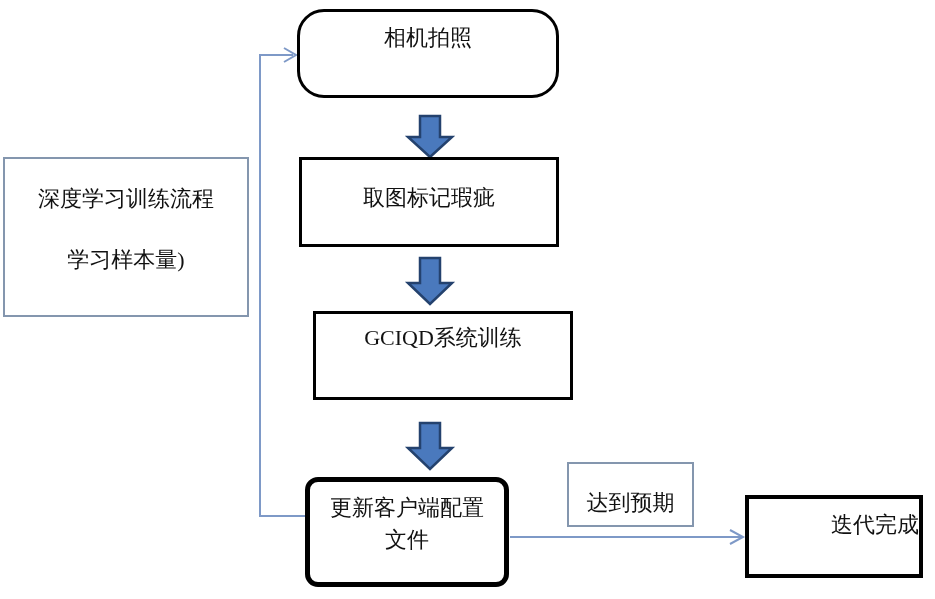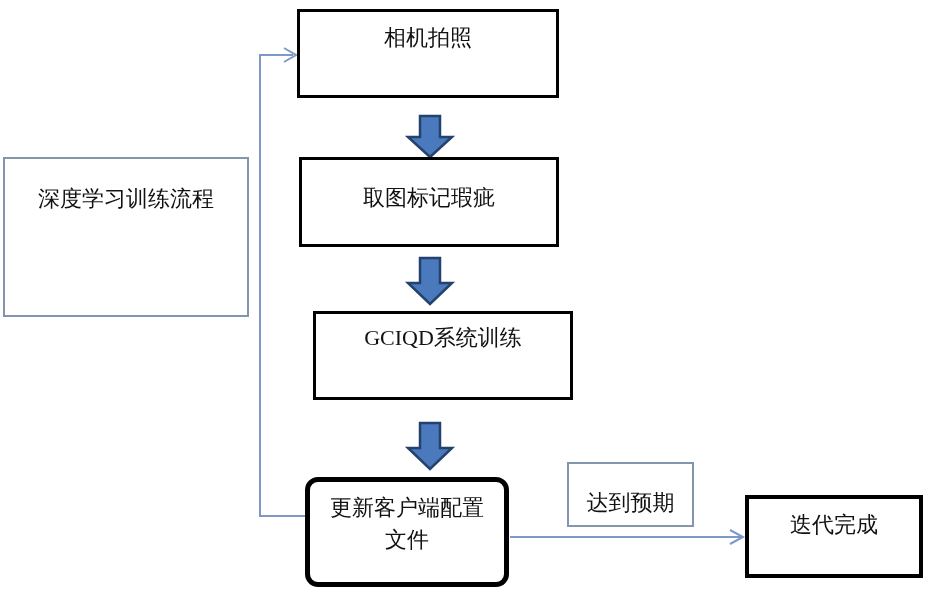--- a/index.html
+++ b/index.html
@@ -41,27 +41,27 @@
     text-align: center;
     font-size: 22px;
     line-height: 26px;
   }
   .flow-box {
     border: 3px solid var(--flow-box-border, #000000);
   }
   .note-box {
     border: 2px solid var(--note-box-border, #8496AE);
   }
-  .box-camera   { left: 297px; top: 9px;   width: 262px; height: 89px;  padding-top: 13px; }
+  .box-camera   { left: 297px; top: 9px;   width: 262px; height: 89px;  padding-top: 13px; border-radius: 27px; }
   .box-mark     { left: 299px; top: 157px; width: 260px; height: 90px;  padding-top: 25px;  }
   .box-gciqd    { left: 301px; top: 311px; width: 260px; height: 89px;  padding-top: 11px; margin-left: 12px; }
   .box-update   { left: 305px; top: 477px; width: 204px; height: 110px;
                   border-width: 5px; padding-top: 10px; line-height: 32px; border-radius: 13px; }
   .box-iter     { left: 745px; top: 495px; width: 178px; height: 83px;
-                  border-width: 4px; padding-top: 13px; }
+                  border-width: 4px; padding-top: 13px; text-align: right; }
   .box-expect   { left: 567px; top: 462px; width: 127px; height: 65px;  padding-top: 26px; }
   .box-note     { left: 3px;   top: 157px; width: 246px; height: 160px;
                   padding-top: 24px; line-height: 31px; }
   .note-first-line { margin-bottom: 30px; }
 </style>
 </head>
 <body>
 
 <div class="canvas">
 
@@ -90,20 +90,21 @@
     <span>GCIQD系统训练</span>
   </div>
 
   <div class="node flow-box box-update">
     <div>更新客户端配置</div>
     <div>文件</div>
   </div>
 
   <div class="node note-box box-note">
     <div class="note-first-line">深度学习训练流程</div>
+    <div>学习样本量)</div>
   </div>
 
   <div class="node note-box box-expect">
     <span>达到预期</span>
   </div>
 
   <div class="node flow-box box-iter">
     <span>迭代完成</span>
   </div>
 

